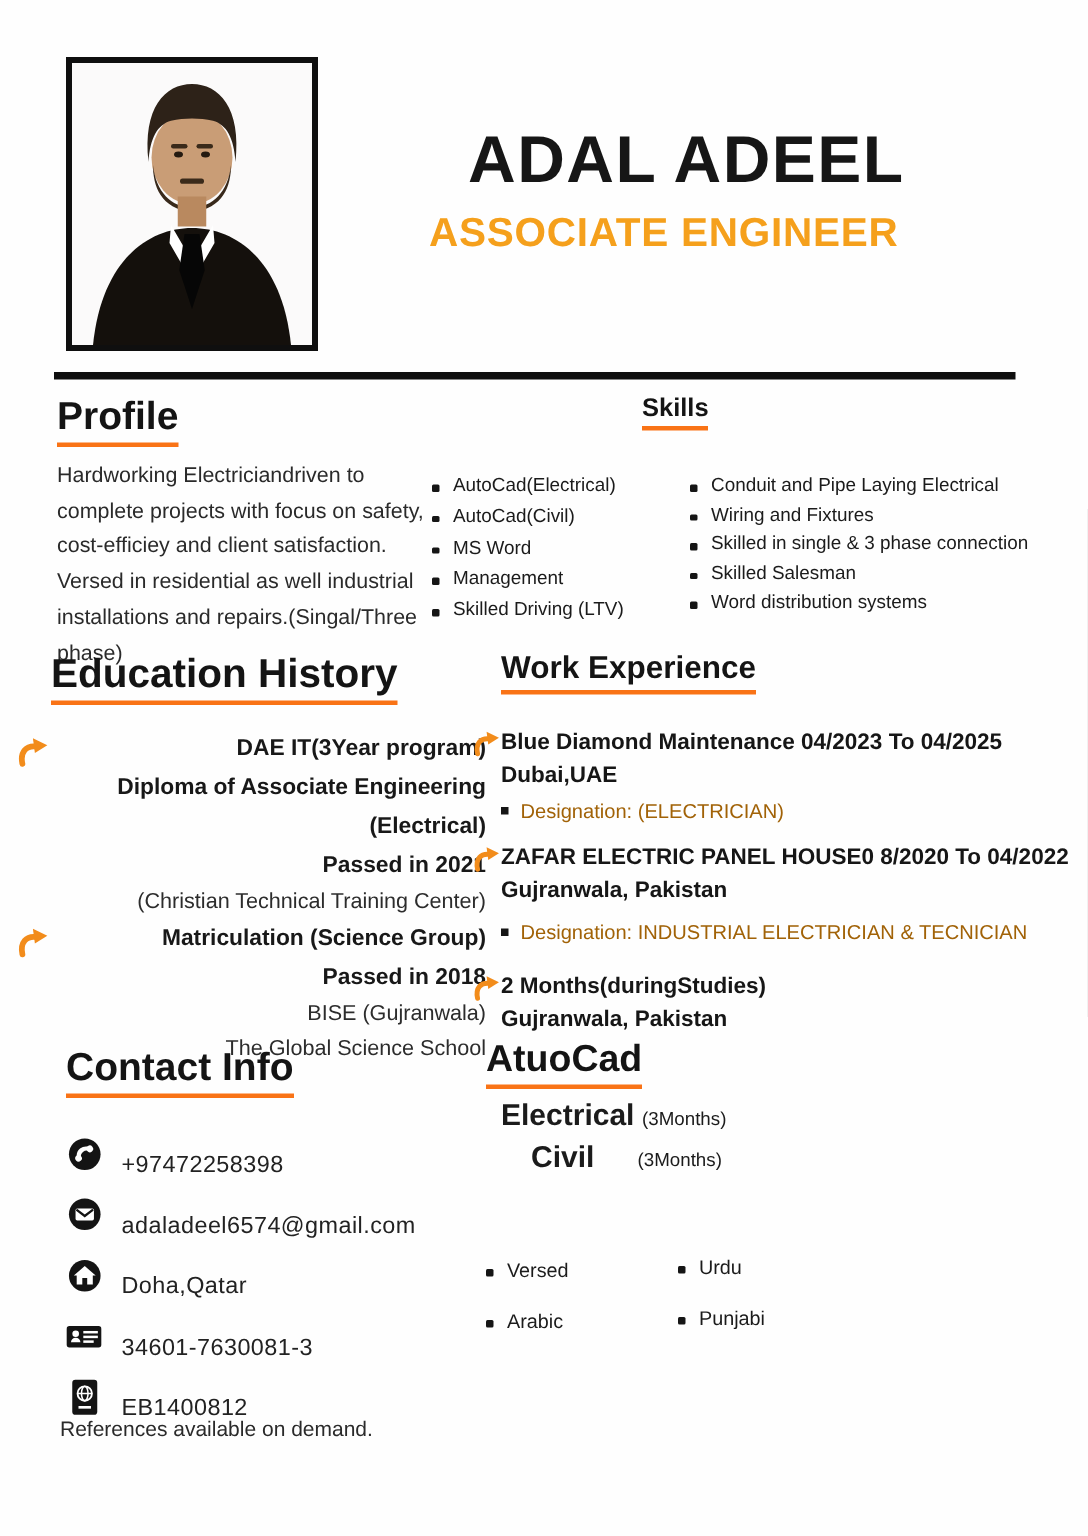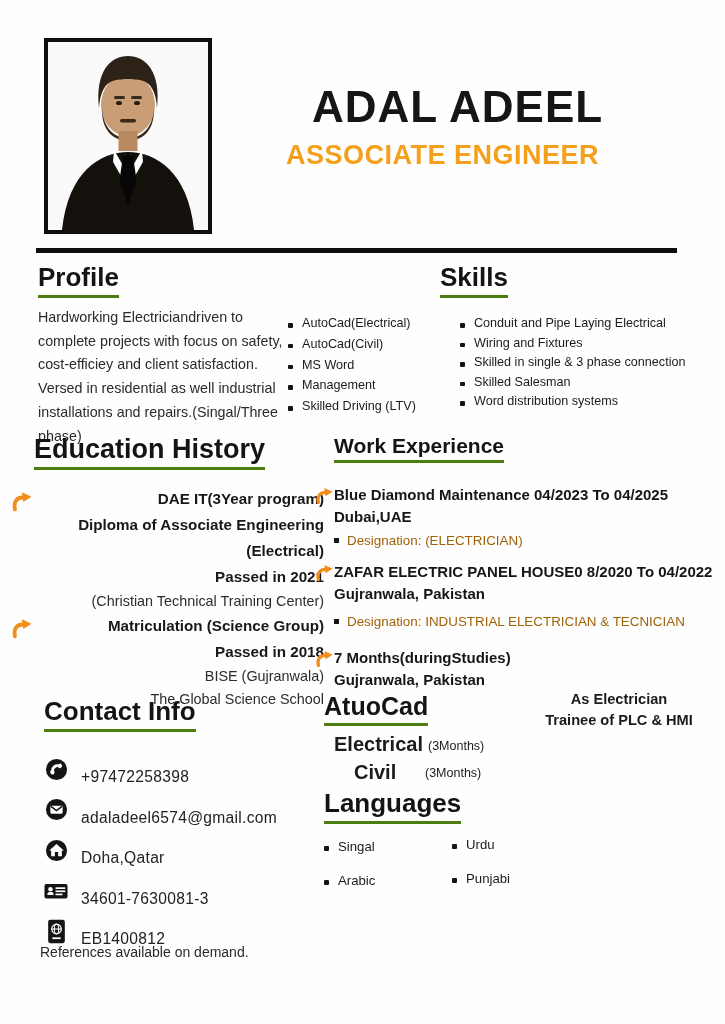--- a/index.html
+++ b/index.html
@@ -23,30 +23,30 @@
   }
   .job-title {
     left:286px; top:140px; font-size:27px; font-weight:800;
     letter-spacing:0.5px; color:#f5a01c; white-space:nowrap;
   }
   .divider { left:36px; top:248px; width:641px; height:5px; background:#0f0f0f; }
 
   
   .h {
     display:inline-block; font-weight:800; color:#141414;
-    border-bottom:3px solid #4d7c0f; padding-bottom:2px; white-space:nowrap;
+    border-bottom:3px solid #f97316; padding-bottom:2px; white-space:nowrap;
   }
 
   
   .profile { left:38px; top:262px; width:262px; }
   .profile .h { font-size:26px; }
   .profile p { margin-top:8px; font-size:14.3px; line-height:1.66; color:#2a2a2a; }
 
   
-  .skills-h { left:428px; top:262px; font-size:26px;margin-left:12px; }
+  .skills-h { left:428px; top:262px; font-size:17px; }
   ul.plain { list-style:none; }
   ul.plain li { position:relative; padding-left:14px; }
   ul.plain li::before {
     content:""; position:absolute; left:0; top:7px;
     width:4.5px; height:4.5px; background:#151515; border-radius:1px;
   }
   .skills-col1 { left:288px; top:316px; width:175px; font-size:12.6px; }
   .skills-col1 li { margin-bottom:6.8px; }
   .skills-col2 { left:460px; top:316px; width:258px; font-size:12.6px; }
   .skills-col2 li { margin-bottom:5.6px; }
@@ -194,26 +194,22 @@
       </svg>
       <div class="wtitle">ZAFAR ELECTRIC PANEL HOUSE0 8/2020 To 04/2022</div>
       <div class="wloc">Gujranwala, Pakistan</div>
       <div class="wdesig" style="margin-top:7px;">Designation: INDUSTRIAL ELECTRICIAN &amp; TECNICIAN</div>
     </div>
     <div class="work-item" style="margin-top:16px;">
       <svg class="arrow-ic" viewBox="0 0 24 24">
         <path d="M4.5 22 C2.5 13 7.5 7.5 15.5 8.8" fill="none" stroke="#f28c1b" stroke-width="4.4" stroke-linecap="round"></path>
         <path d="M12.5 2.5 L23.5 7.8 L14 13.8 Z" fill="#f28c1b"></path>
       </svg>
-      <div class="wloc">7 Months(duringStudies)</div>
+      <div class="wloc">2 Months(duringStudies)</div>
       <div class="wloc">Gujranwala, Pakistan</div>
-      <div class="wnote">
-        <div>As Electrician</div>
-        <div>Trainee of PLC &amp; HMI</div>
-      </div>
     </div>
   </div>
 
   <span class="abs h contact-h">Contact Info</span>
   <div class="abs contact-rows">
     <div class="c-row">
       <span class="c-ic">
         <svg width="23" height="23" viewBox="0 0 24 24">
           <circle cx="12" cy="12" r="11" fill="#141414"></circle>
           <g transform="rotate(-40 12 12)" fill="#ffffff">
@@ -270,23 +266,22 @@
       <span class="c-val">EB1400812</span>
     </div>
   </div>
 
   <span class="abs h cad-h">AtuoCad</span>
   <span class="abs cad-name1">Electrical</span>
   <span class="abs cad-dur1">(3Months)</span>
   <span class="abs cad-name2">Civil</span>
   <span class="abs cad-dur2">(3Months)</span>
 
-  <span class="abs h lang-h">Languages</span>
   <ul class="abs plain lang-col1">
-    <li>Singal</li>
+    <li>Versed</li>
     <li>Arabic</li>
   </ul>
   <ul class="abs plain lang-col2">
     <li>Urdu</li>
     <li>Punjabi</li>
   </ul>
 
   <div class="abs footer-note">References available on demand.</div>
 
 </div>

